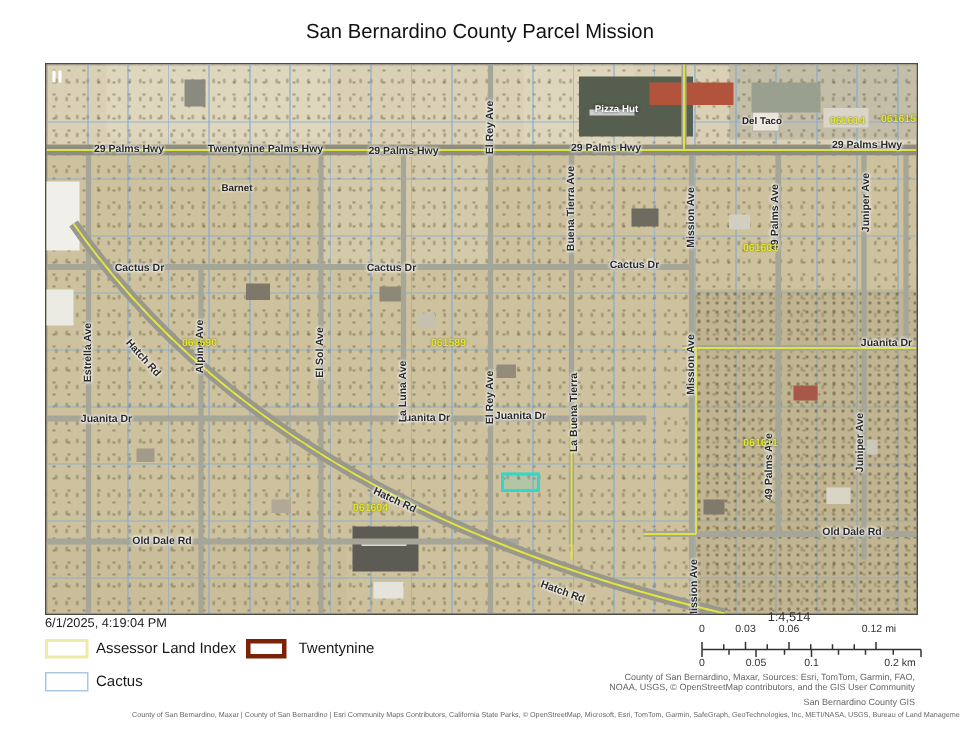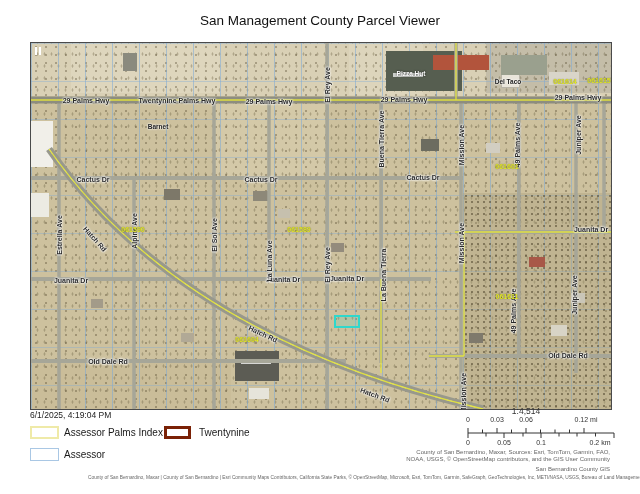--- a/index.html
+++ b/index.html
@@ -64,21 +64,21 @@
   
   .attr-right{position:absolute;right:30px;top:449px;width:320px;text-align:right;
     font-size:6px;line-height:7px;color:#666;}
   .attr-credit{position:absolute;right:30px;top:466px;font-size:6px;color:#666;}
   .attr-bottom{position:absolute;left:30px;top:474px;width:580px;text-align:center;
     font-size:6px;color:#666;white-space:nowrap;transform:scale(.8);transform-origin:center;}
 </style>
 </head>
 <body>
 
-<div class="title">San Management County Parcel Viewer</div>
+<div class="title">San Bernardino County Parcel Mission</div>
 
 <div id="map">
 
   <div class="patch" style="left:0;top:0;width:580px;height:53px;background:#d9d0b5;"></div>
   <div class="patch" style="left:40px;top:0;width:150px;height:50px;background:#ded6bd;"></div>
   <div class="patch" style="left:318px;top:0;width:74px;height:52px;background:#ddd5bc;"></div>
   <div class="patch" style="left:455px;top:0;width:125px;height:50px;background:#c4bda8;"></div>
   <div class="patch" style="left:183px;top:60px;width:113px;height:75px;background:#d4c9a8;"></div>
   <div class="patch" style="left:0;top:318px;width:200px;height:48px;background:#cabd99;"></div>
   <div id="speckle1" class="speckle"></div>
@@ -199,25 +199,25 @@
     </div>
   <div id="pause-icon">
       <div></div>
       <div></div>
     </div>
 </div>
 
 <div class="timestamp">6/1/2025, 4:19:04 PM</div>
 
 <div id="sw-assessor" class="swatch" style="border-color: rgb(239, 234, 168);"></div>
-<div id="lbl-assessor" class="leg-label">Assessor Palms Index</div>
+<div id="lbl-assessor" class="leg-label">Assessor Land Index</div>
 <div id="sw-townships" class="swatch" style="border-color: rgb(122, 33, 6);"></div>
 <div id="lbl-townships" class="leg-label">Twentynine</div>
 <div id="sw-parcels" class="swatch" style="border-color: rgb(169, 199, 228);"></div>
-<div id="lbl-parcels" class="leg-label">Assessor</div>
+<div id="lbl-parcels" class="leg-label">Cactus</div>
 
 <div id="scalebar">
   <div id="scale-ratio">1:4,514</div>
   <div class="mi">
     <span class="tick-lbl mt0">0</span>
     <span class="tick-lbl mt1">0.03</span>
     <span class="tick-lbl mt2">0.06</span>
     <span class="tick-lbl mt3">0.12 mi</span>
   </div>
   <svg id="ruler" width="160" height="12" xmlns="http://www.w3.org/2000/svg">

